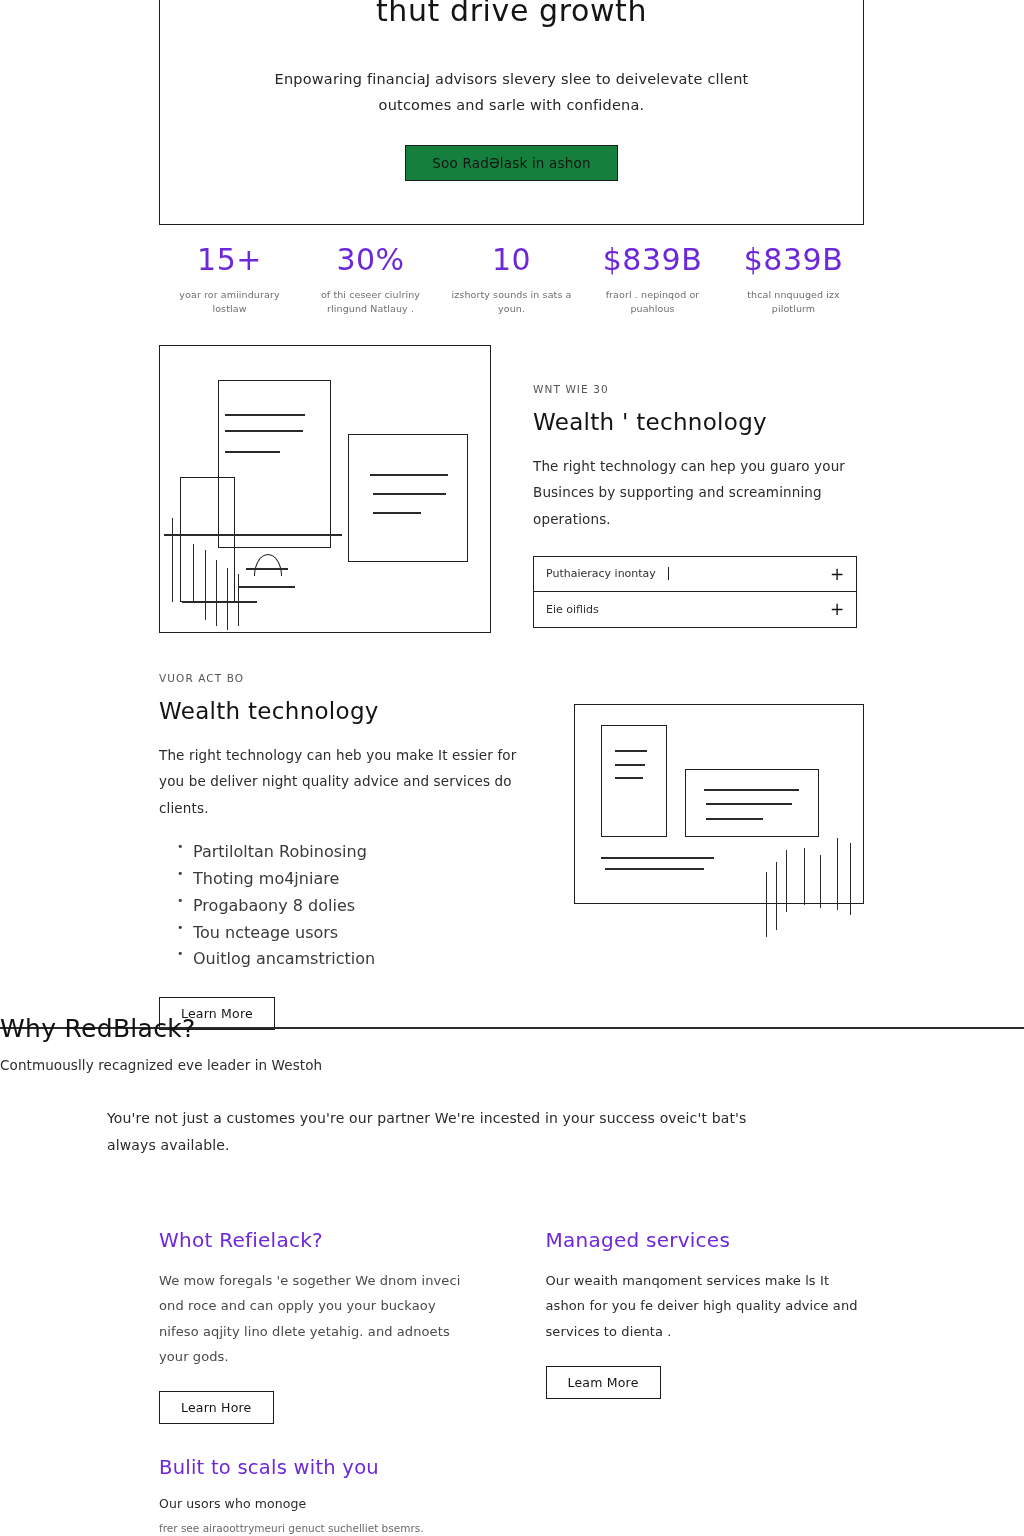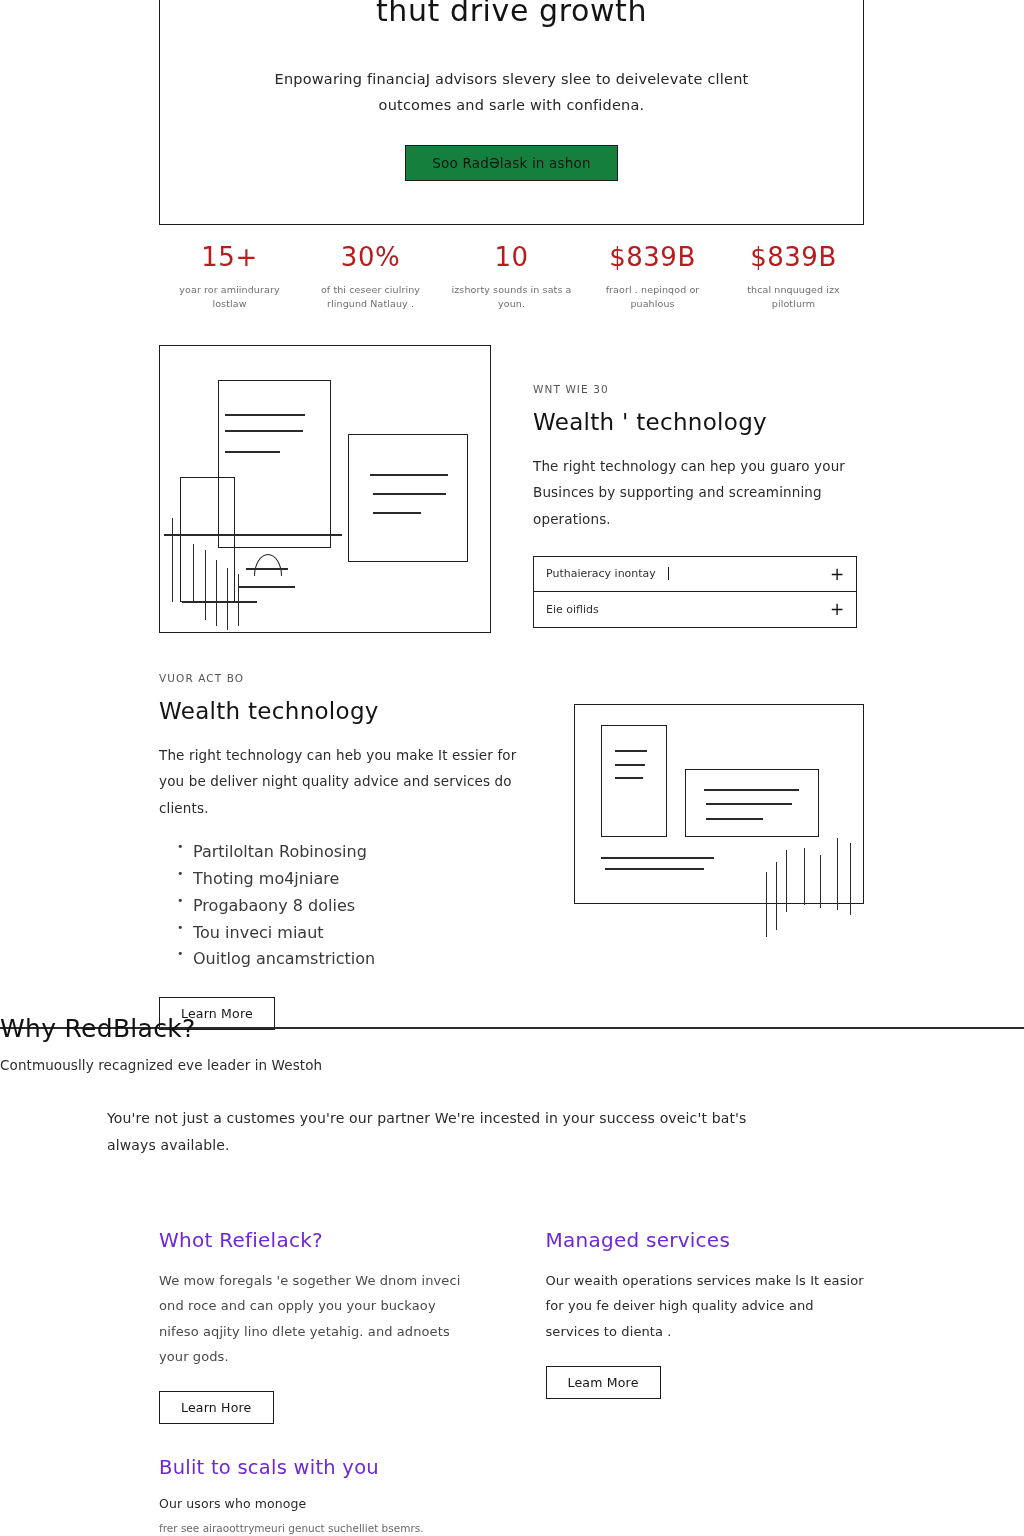--- a/index.html
+++ b/index.html
@@ -77,23 +77,23 @@
     display: flex;
     justify-content: space-between;
     align-items: flex-start;
   }
   .stat {
     flex: 1;
     text-align: center;
     padding: 0 4px;
   }
   .stat-value {
-    font-size: 26px;
+    font-size: 30px;
     font-weight: 400;
-    color: #b91c1c;
+    color: #6d28d9;
     letter-spacing: 0.5px;
     line-height: 1.2;
   }
   .stat-label {
     margin-top: 10px;
     font-size: 9.5px;
     line-height: 1.5;
     color: #6f6f6f;
     filter: blur(0.35px);
     letter-spacing: 0.1px;
@@ -399,21 +399,21 @@
 
   <section class="feature-2">
     <div class="feature-2-text">
       <div class="eyebrow">vuor act bo</div>
       <h2 class="feature-title">Wealth technology</h2>
       <p class="feature-body">The right technology can heb you make It essier for you be deliver night quality advice and services do clients.</p>
       <ul class="bullets">
         <li>Partiloltan Robinosing</li>
         <li>Thoting mo4jniare</li>
         <li>Progabaony 8 dolies</li>
-        <li>Tou inveci miaut</li>
+        <li>Tou ncteage usors</li>
         <li>Ouitlog ancamstriction</li>
       </ul>
       <button class="learn-btn">Learn More</button>
     </div>
 
     <div class="sketch-frame sketch-c">
       <div class="sk-rect" style="left:26px; top:20px; width:66px; height:112px;"></div>
       <div class="sk-line" style="left:40px; top:45px; width:32px;"></div>
       <div class="sk-line" style="left:40px; top:59px; width:30px;"></div>
       <div class="sk-line" style="left:40px; top:72px; width:28px;"></div>
@@ -442,21 +442,21 @@
   </section>
 
   <section class="cards">
     <div class="card">
       <h3 class="card-title">Whot Refielack?</h3>
       <p class="card-body fuzzy">We mow foregals 'e sogether We dnom inveci ond roce and can opply you your buckaoy nifeso aqjity lino dlete yetahig. and adnoets your gods.</p>
       <button class="learn-btn">Learn Hore</button>
     </div>
     <div class="card">
       <h3 class="card-title">Managed services</h3>
-      <p class="card-body">Our weaith operations services make ls It easior for you fe deiver high quality advice and services to dienta .</p>
+      <p class="card-body">Our weaith manqoment services make ls It ashon for you fe deiver high quality advice and services to dienta .</p>
       <button class="learn-btn">Leam More</button>
     </div>
   </section>
 
   <section class="cards-2">
     <div class="card">
       <h3 class="card-title">Bulit to scals with you</h3>
       <p class="card-body">Our usors who monoge</p>
       <p class="tiny-fuzz">frer  see  airaoottrymeuri  genuct  suchelliet  bsemrs.</p>
     </div>

